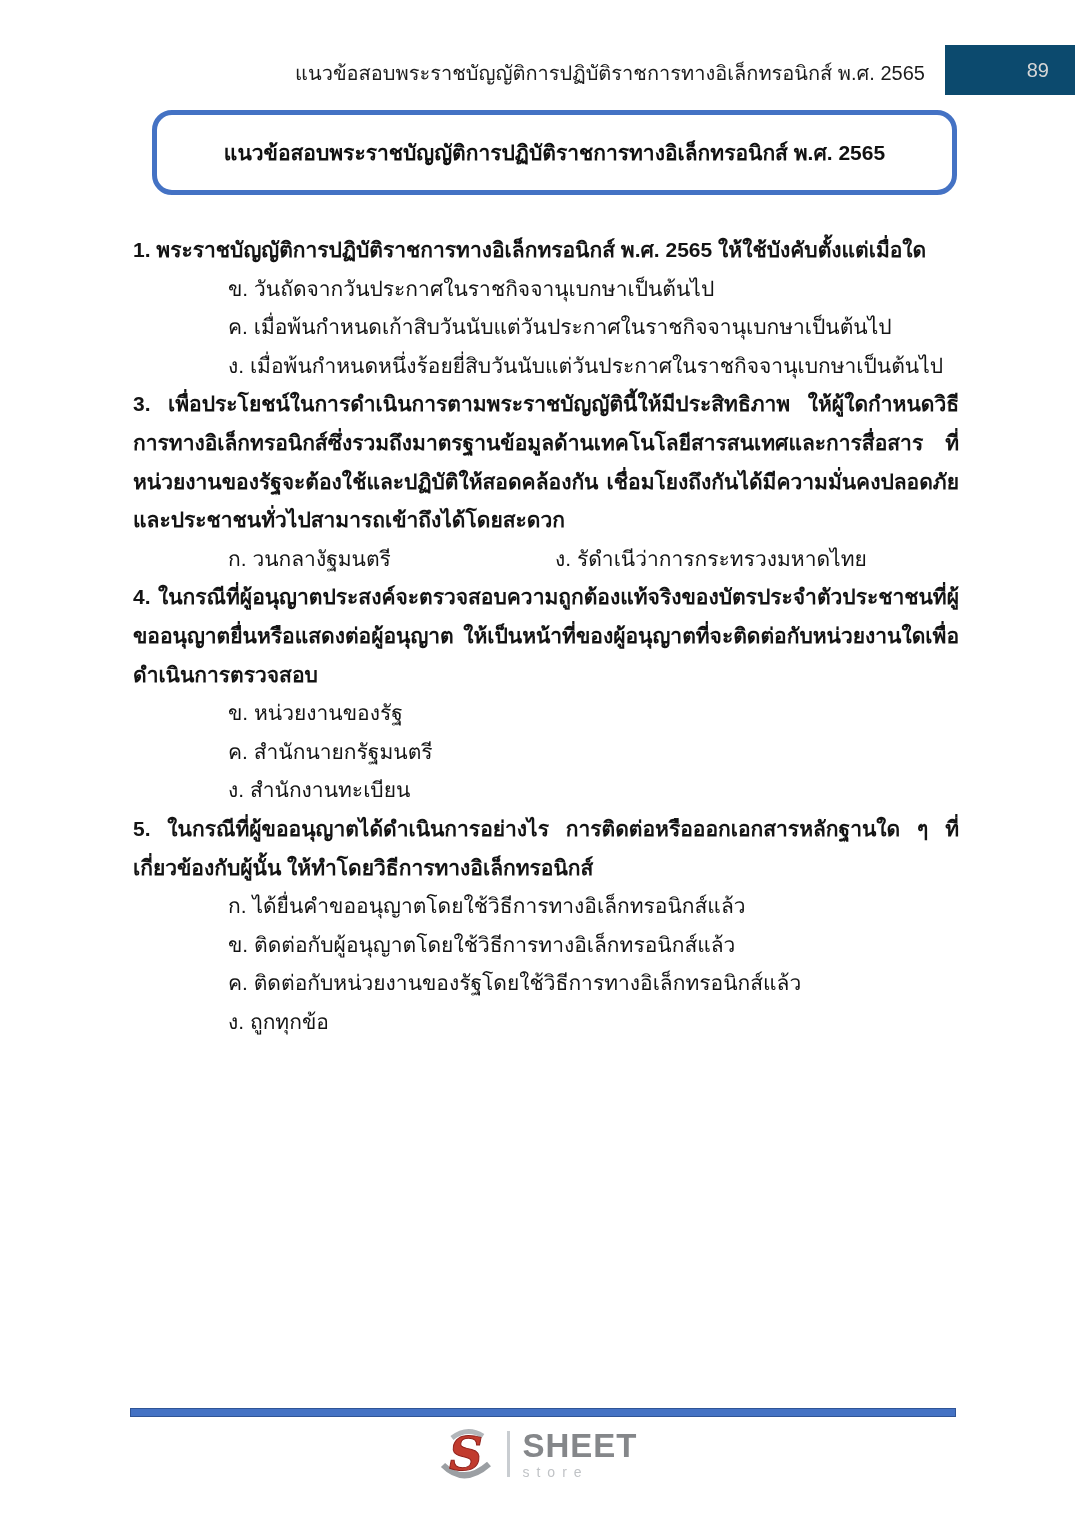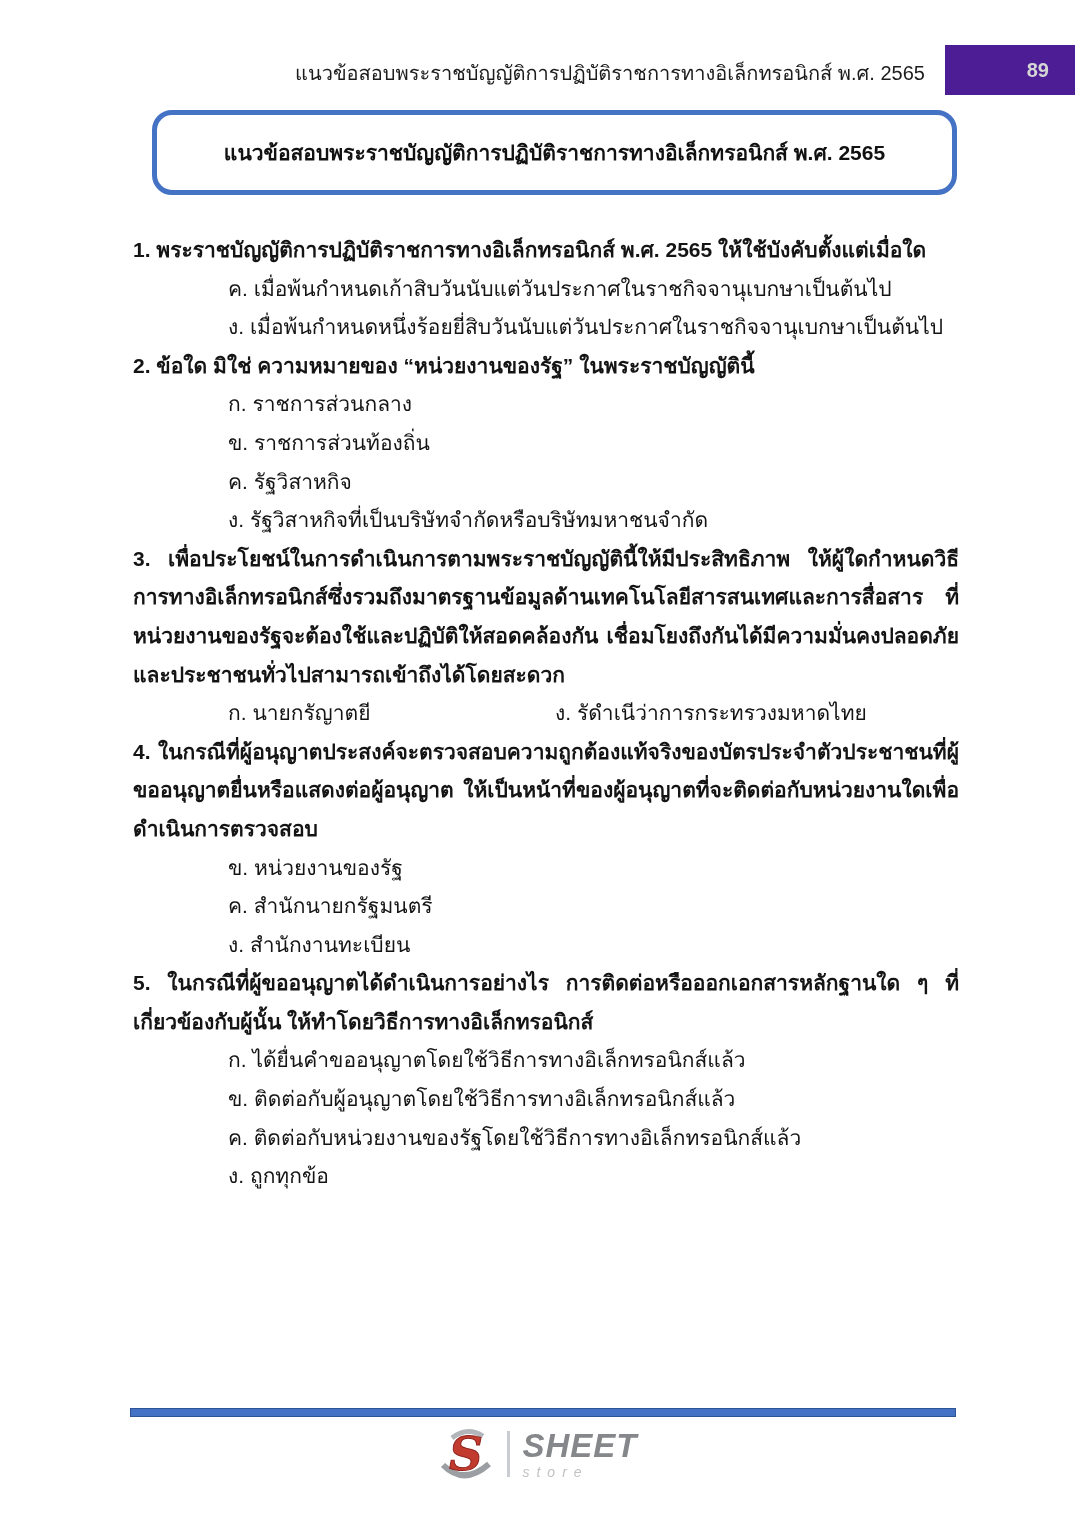--- a/index.html
+++ b/index.html
@@ -8,24 +8,23 @@
     position:relative; width:1075px; height:1521px; background:#ffffff;
     font-family:"Liberation Sans","DejaVu Sans",sans-serif; color:#141414;
     overflow:hidden; margin:5px auto;
   }
   .running-title {
     position:absolute; top:52px; left:150px; width:920px;
     text-align:center; font-size:20px; color:#1c1c1c;
   }
   .page-number-box {
     position:absolute; top:40px; right:0; width:130px; height:50px;
-    background:#4c1d95; color:#d6d6d6; font-size:20px;
+    background:#0c4a6e; color:#d6d6d6; font-size:20px;
     display:flex; align-items:center; justify-content:flex-end;
     padding-right:26px;
-    font-weight:bold;
   }
   .title-box {
     position:absolute; top:105px; left:152px; width:805px; height:85px;
     border:5px solid #4472C4; border-radius:20px;
     display:flex; align-items:center; justify-content:center; background:#ffffff;
   }
   .title-box .title-text { font-weight:bold; font-size:21px; color:#111; }
   .content {
     position:absolute; top:226px; left:133px; width:826px;
     font-size:21px; line-height:38.6px;
@@ -36,21 +35,21 @@
   .footer-rule {
     position:absolute; top:1403px; left:130px; width:826px; height:9px;
     background:#4472C4; border:1px solid #2F5496;
   }
   .footer-logo {
     position:absolute; top:1420px; left:0; width:100%;
     display:flex; align-items:center; justify-content:center; gap:12px;
   }
   .logo-mark { width:58px; height:58px; flex:0 0 auto; }
   .logo-divider { width:3px; height:46px; background:#c9cdd1; }
-  .logo-words { display:flex; flex-direction:column;font-style:italic; }
+  .logo-words { display:flex; flex-direction:column; }
   .logo-brand {
     font-size:33px; font-weight:bold; color:#85878a; letter-spacing:1px; line-height:1;
   }
   .logo-sub {
     font-size:14px; color:#c0c3c6; letter-spacing:7px; margin-top:3px; line-height:1;
   }
 </style>
 </head>
 <body>
 
@@ -64,39 +63,31 @@
 
   <div class="title-box">
     <div class="title-text">แนวข้อสอบพระราชบัญญัติการปฏิบัติราชการทางอิเล็กทรอนิกส์ พ.ศ. 2565</div>
   </div>
 
   <div class="content">
 
     <section>
       <div class="q-head">1. พระราชบัญญัติการปฏิบัติราชการทางอิเล็กทรอนิกส์ พ.ศ. 2565 ให้ใช้บังคับตั้งแต่เมื่อใด</div>
       <div>
+        <div class="opt">ข. วันถัดจากวันประกาศในราชกิจจานุเบกษาเป็นต้นไป</div>
         <div class="opt">ค. เมื่อพ้นกำหนดเก้าสิบวันนับแต่วันประกาศในราชกิจจานุเบกษาเป็นต้นไป</div>
         <div class="opt">ง. เมื่อพ้นกำหนดหนึ่งร้อยยี่สิบวันนับแต่วันประกาศในราชกิจจานุเบกษาเป็นต้นไป</div>
       </div>
     </section>
 
-    <section>
-      <div class="q-head">2. ข้อใด มิใช่ ความหมายของ “หน่วยงานของรัฐ” ในพระราชบัญญัตินี้</div>
-      <div>
-        <div class="opt">ก. ราชการส่วนกลาง</div>
-        <div class="opt">ข. ราชการส่วนท้องถิ่น</div>
-        <div class="opt">ค. รัฐวิสาหกิจ</div>
-        <div class="opt">ง. รัฐวิสาหกิจที่เป็นบริษัทจำกัดหรือบริษัทมหาชนจำกัด</div>
-      </div>
-    </section>
 
     <section>
       <div class="q-head">3. เพื่อประโยชน์ในการดำเนินการตามพระราชบัญญัตินี้ให้มีประสิทธิภาพ ให้ผู้ใดกำหนดวิธีการทางอิเล็กทรอนิกส์ซึ่งรวมถึงมาตรฐานข้อมูลด้านเทคโนโลยีสารสนเทศและการสื่อสาร ที่หน่วยงานของรัฐจะต้องใช้และปฏิบัติให้สอดคล้องกัน เชื่อมโยงถึงกันได้มีความมั่นคงปลอดภัย และประชาชนทั่วไปสามารถเข้าถึงได้โดยสะดวก</div>
       <div class="opts-grid">
-        <div>ก. นายกรัญาตยี</div>
+        <div>ก. วนกลางัฐมนตรี</div>
         <div>ง. รัดำเนีว่าการกระทรวงมหาดไทย</div>
       </div>
     </section>
 
     <section>
       <div class="q-head">4. ในกรณีที่ผู้อนุญาตประสงค์จะตรวจสอบความถูกต้องแท้จริงของบัตรประจำตัวประชาชนที่ผู้ขออนุญาตยื่นหรือแสดงต่อผู้อนุญาต ให้เป็นหน้าที่ของผู้อนุญาตที่จะติดต่อกับหน่วยงานใดเพื่อดำเนินการตรวจสอบ</div>
       <div>
         <div class="opt">ข. หน่วยงานของรัฐ</div>
         <div class="opt">ค. สำนักนายกรัฐมนตรี</div>
         <div class="opt">ง. สำนักงานทะเบียน</div>

